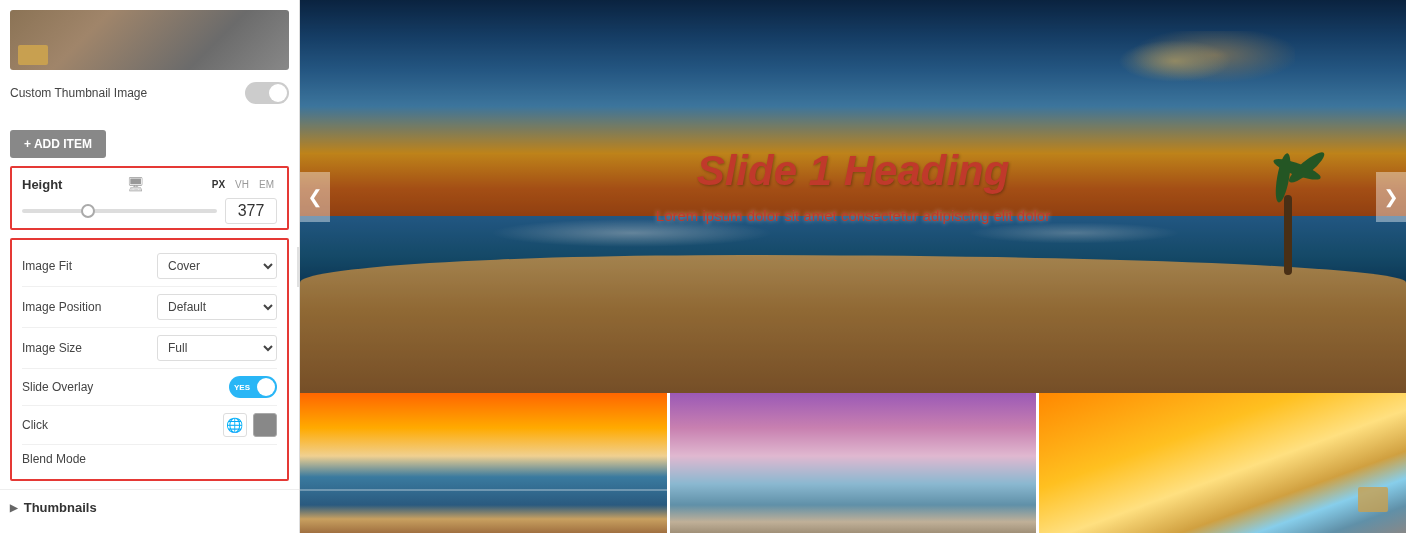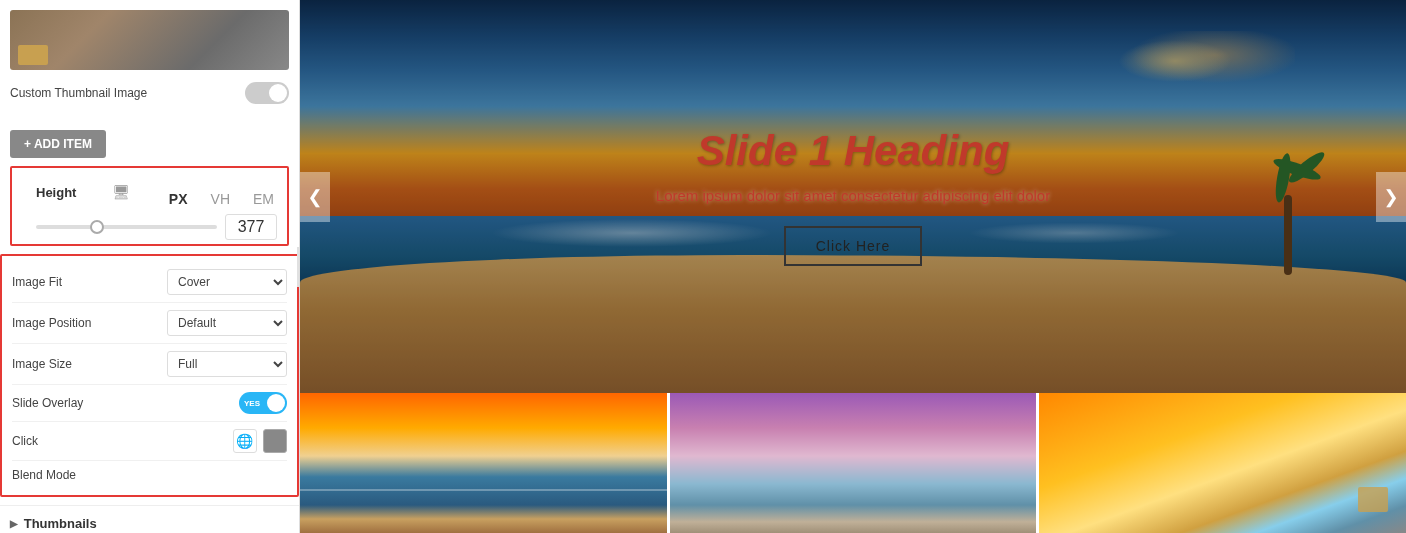--- a/index.html
+++ b/index.html
@@ -83,42 +83,41 @@
       border: none;
       border-radius: 3px;
       font-size: 12px;
       font-weight: bold;
       cursor: pointer;
       gap: 5px;
     }
 
     
     .height-section {
-      padding: 8px 10px 4px 24px;
+      padding: 8px 10px 4px 10px;
       border: 2px solid #e53935;
       margin: 8px 10px;
       border-radius: 2px;
     }
     .height-header {
       display: flex;
       align-items: center;
       justify-content: space-between;
       margin-bottom: 6px;
     }
     .height-label {
       font-size: 13px;
       font-weight: 600;
       color: #333;
     }
     .unit-tabs {
       display: flex;
-      gap: 17px;
-      font-size: 14px;
+      gap: 4px;
+      font-size: 10px;
       color: #999;
-      margin-top: 14px;
     }
     .unit-tab { cursor: pointer; padding: 1px 3px; }
     .unit-tab.active { color: #333; font-weight: bold; }
     .height-slider-row {
       display: flex;
       align-items: center;
       gap: 8px;
     }
     .slider-track {
       flex: 1;
@@ -144,21 +143,21 @@
       border-radius: 3px;
       padding: 3px 5px;
       font-size: 16px;
       text-align: center;
       color: #333;
     }
 
     
     .image-settings-section {
       border: 2px solid #e53935;
-      margin: 8px 0;
+      margin: 8px 10px;
       border-radius: 2px;
       padding: 6px 10px;
     }
 
     .setting-row {
       display: flex;
       align-items: center;
       justify-content: space-between;
       padding: 7px 0;
       border-bottom: 1px solid #f0f0f0;
@@ -553,21 +552,20 @@
     </div>
 
     <div class="slider-overlay"></div>
 
     <button class="slider-nav-left">❮</button>
     <button class="slider-nav-right">❯</button>
 
     <div class="slider-content">
       <div class="slide-heading">Slide 1 Heading</div>
       <div class="slide-subtext">Lorem ipsum dolor sit amet consectetur adipiscing elit dolor</div>
-      <button class="slide-btn">Click Here</button>
     </div>
   </div>
 
   <div class="thumb-strip">
     <div class="thumb-item thumb-beach1">
       <div style="position:absolute;inset:0;background:linear-gradient(to bottom,#ff6600 0%,#ffaa00 25%,#f0d090 45%,#3a7a9f 60%,#2a5a7f 80%,#c8a060 90%,#a07040 100%);"></div>
       <div style="position:absolute;bottom:30%;left:0;right:0;height:2px;background:rgba(255,255,255,0.3);"></div>
     </div>
     <div class="thumb-item thumb-beach2">
       <div style="position:absolute;inset:0;background:linear-gradient(to bottom,#9b59b6 0%,#c880b0 25%,#e0b8d0 45%,#8ab8d0 65%,#6090a8 80%,#c0b098 92%,#a09078 100%);"></div>

